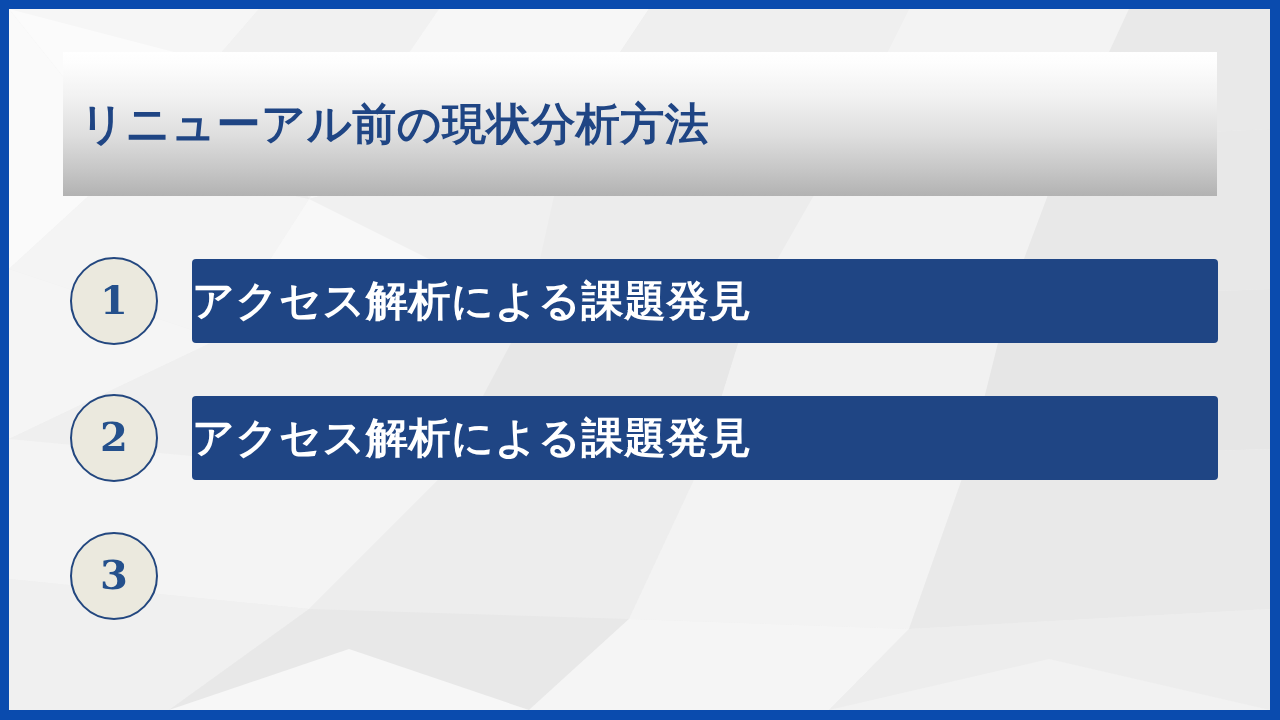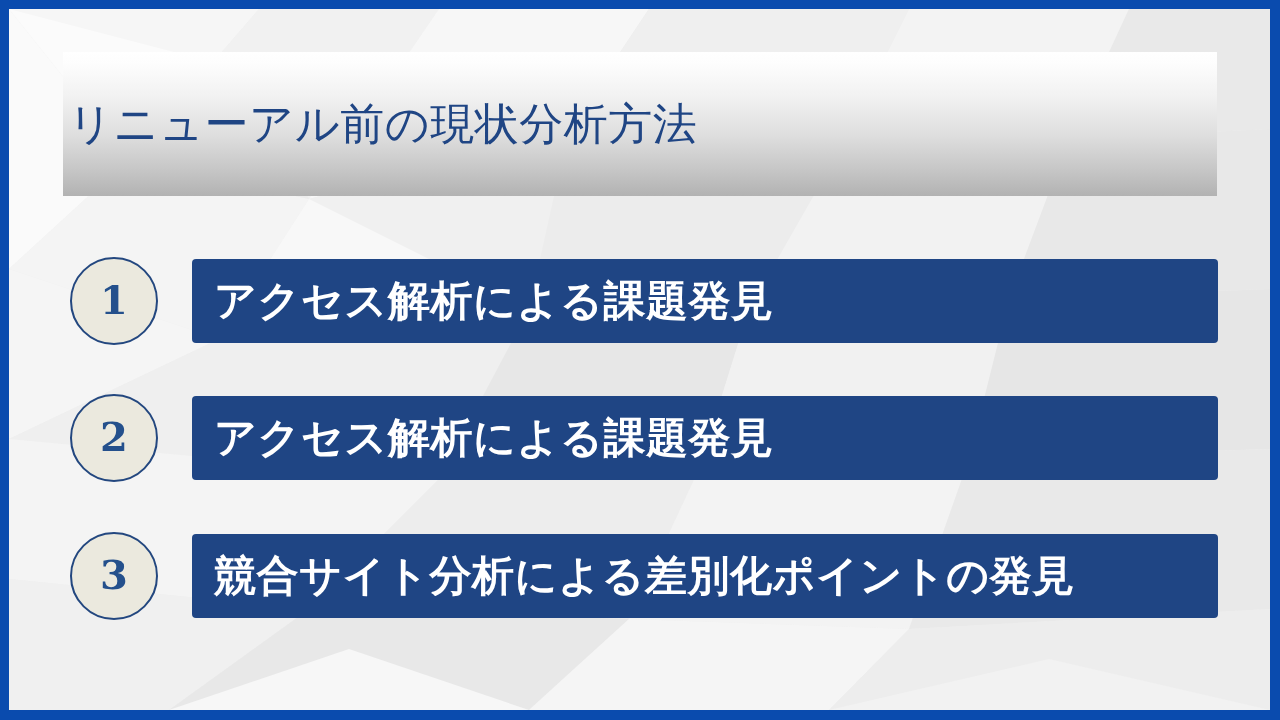--- a/index.html
+++ b/index.html
@@ -49,23 +49,23 @@
         #ffffff 0%,
         #fdfdfd 8%,
         #f2f2f2 30%,
         #dedede 58%,
         #c6c6c6 82%,
         #b2b2b2 100%);
     display: flex;
     align-items: center;
   }
   .title-text {
-    margin-left: 5px;
+    margin-left: 17px;
     font-size: 44px;
-    font-weight: normal;
+    font-weight: bold;
     color: #1f4584;
     letter-spacing: 0.5px;
     line-height: 1.1;
     white-space: nowrap;
   }
 
   
   .rows {
     position: absolute;
     left: 0;
@@ -113,21 +113,20 @@
     top: 2px;
     width: 1026px;
     height: 84px;
     background: #1f4584;
     border-radius: 4px;
     display: flex;
     align-items: center;
     box-sizing: border-box;
   }
   .row-bar-text {
-    margin-left: 22px;
     font-size: 42px;
     font-weight: bold;
     color: #ffffff;
     letter-spacing: 0.5px;
     line-height: 1.05;
     white-space: nowrap;
   }
 </style>
 </head>
 <body>
@@ -194,23 +193,20 @@
       </div>
       <div class="row-bar">
         <div class="row-bar-text">アクセス解析による課題発見</div>
       </div>
     </div>
 
     <div class="row row-3">
       <div class="num-circle">
         <span>3</span>
       </div>
-      <div class="row-bar">
-        <div class="row-bar-text">競合サイト分析による差別化ポイントの発見</div>
-      </div>
     </div>
 
   </div>
 
   <div class="frame-edge frame-top"></div>
   <div class="frame-edge frame-bottom"></div>
   <div class="frame-edge frame-left"></div>
   <div class="frame-edge frame-right"></div>
 
 </div>

